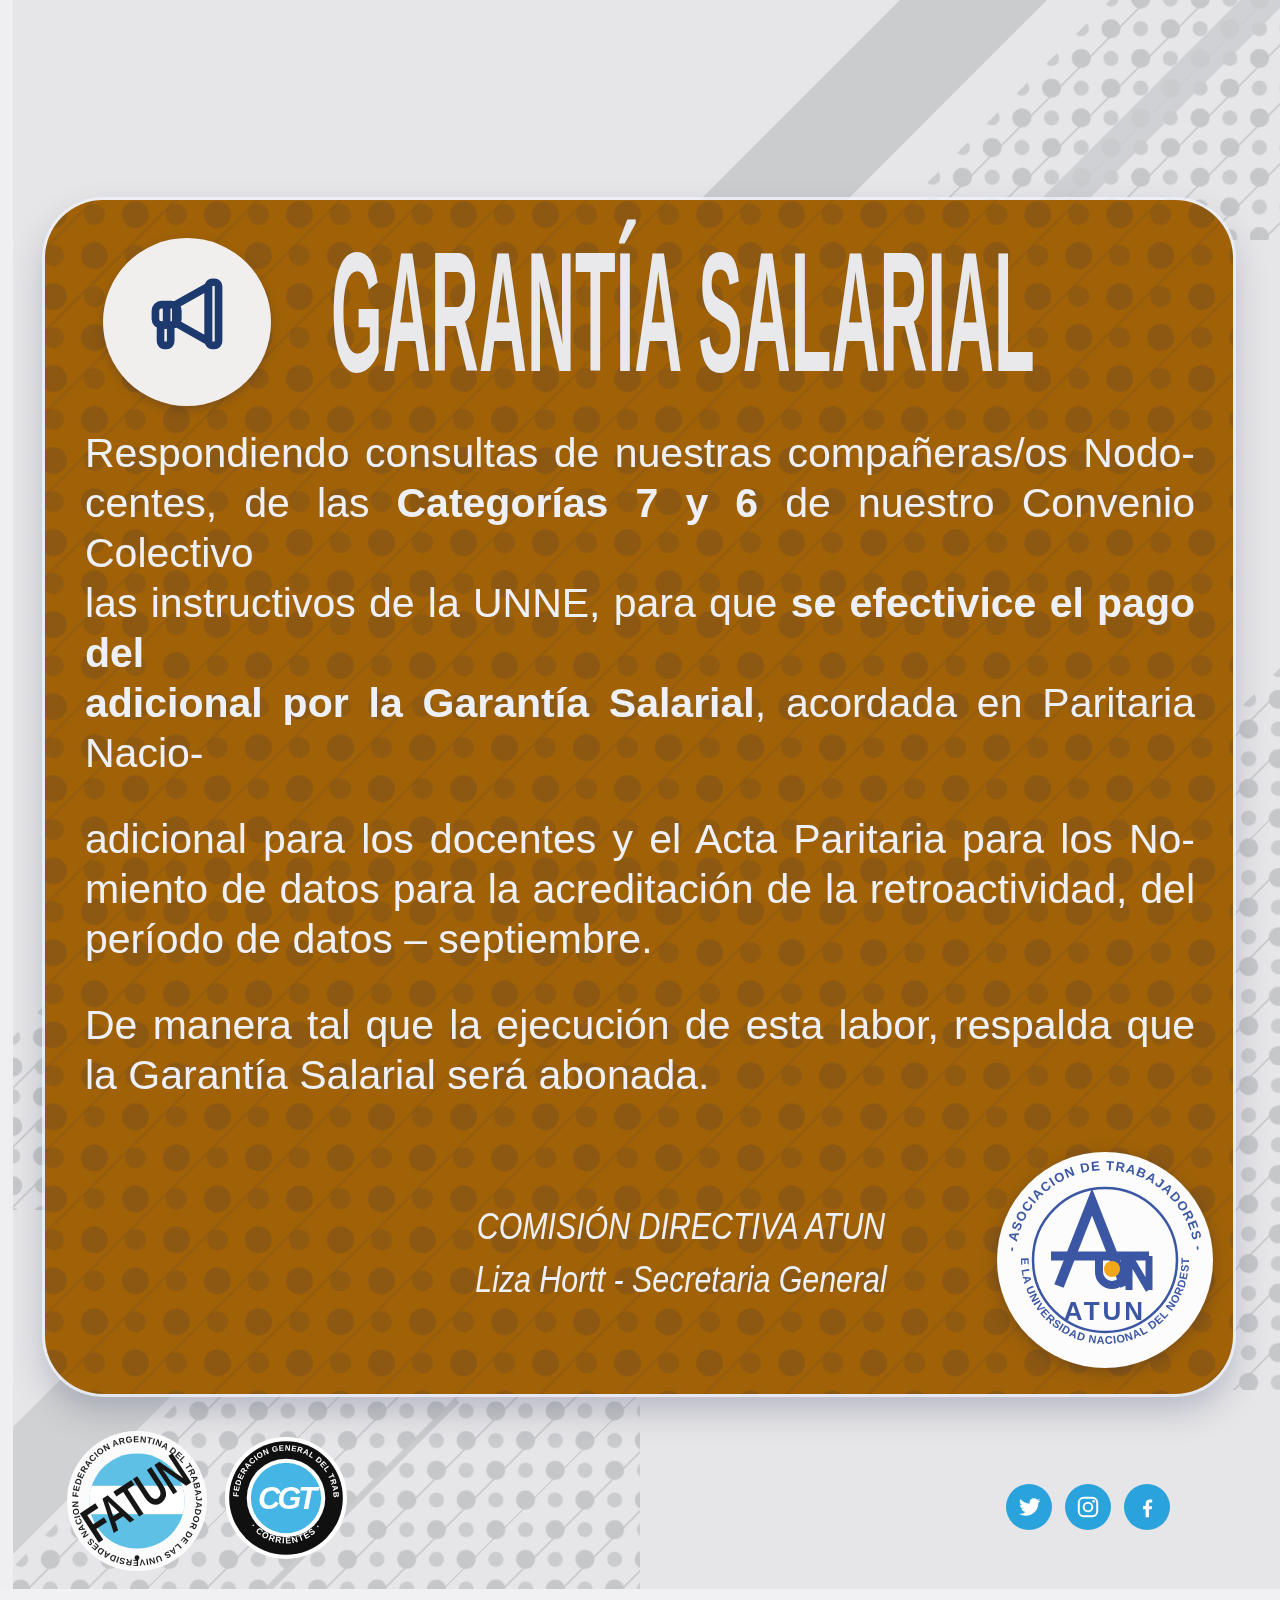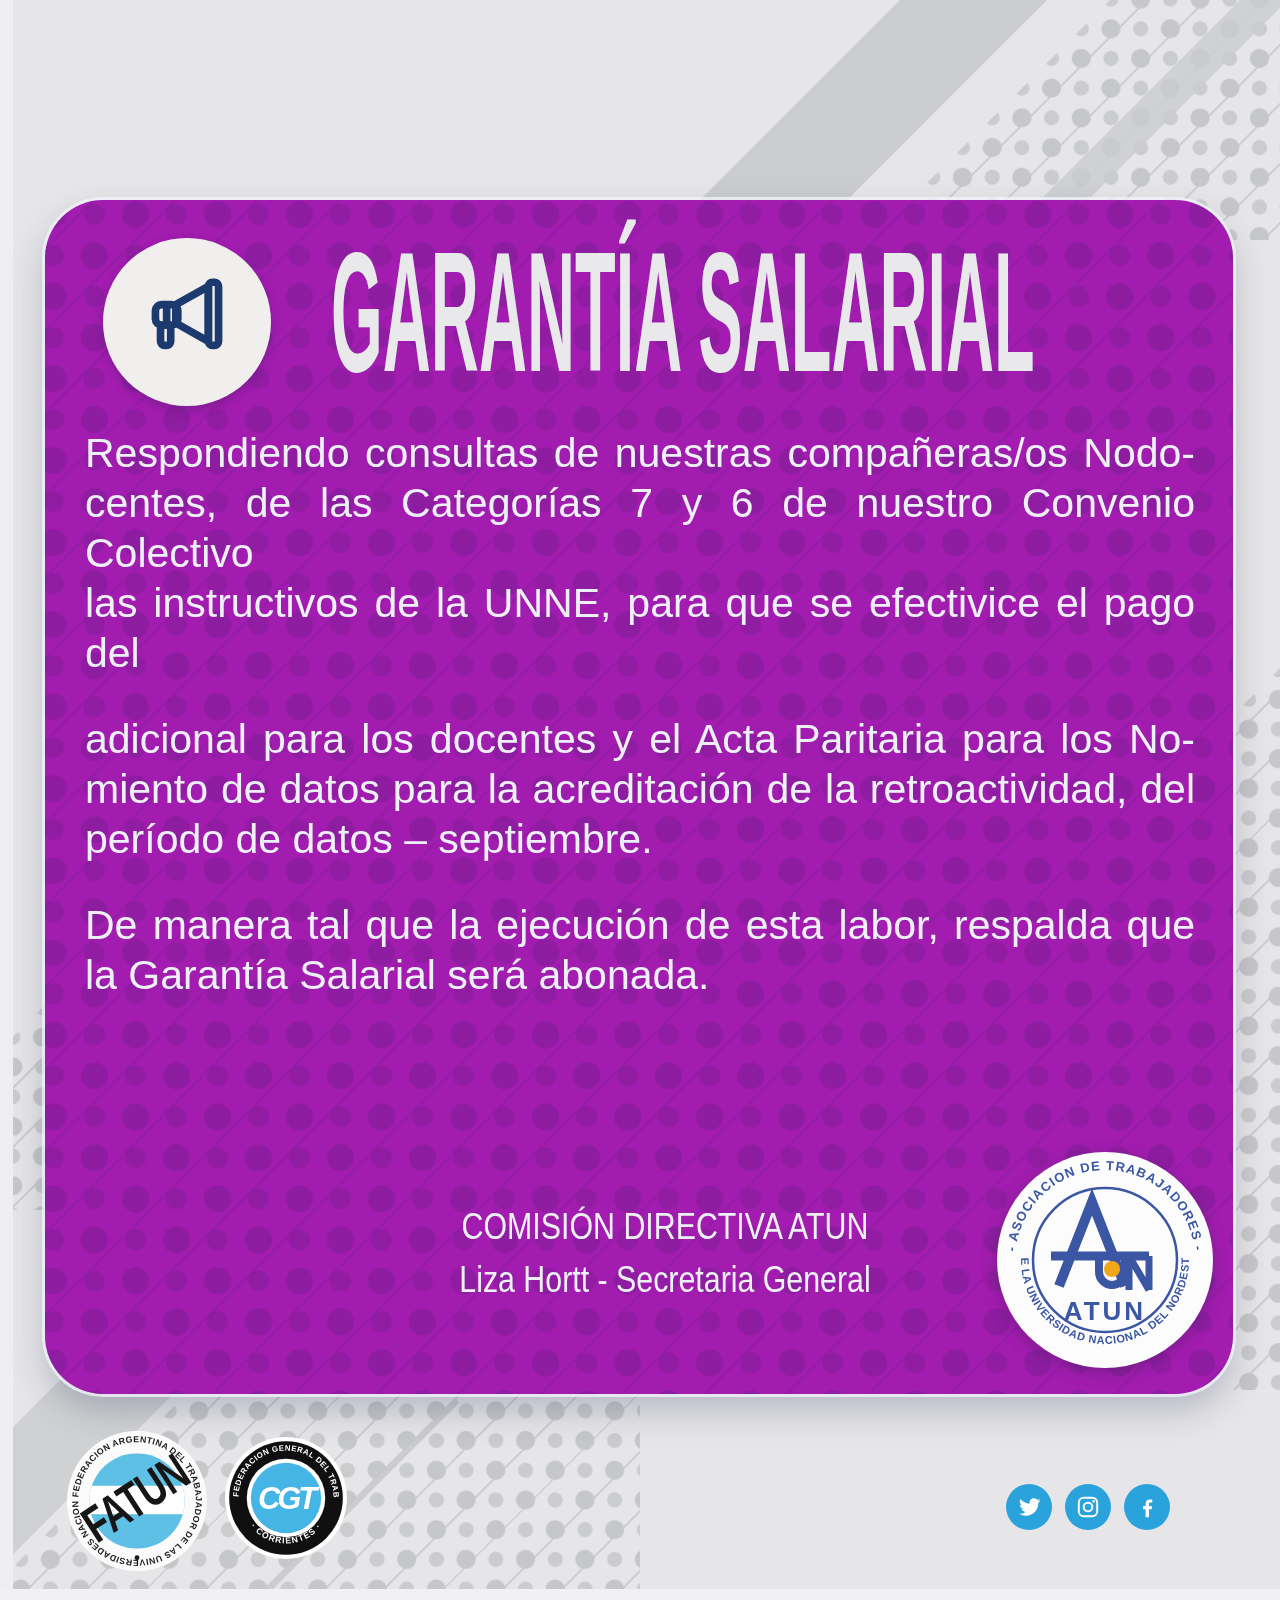--- a/index.html
+++ b/index.html
@@ -63,24 +63,24 @@
     transform:scale(0.52,1.33);transform-origin:left top;letter-spacing:0;
     text-shadow:0 0 1px rgba(78,90,147,.4);
   }
   .body-paragraphs{
     left:40px;top:228px;width:1110px;
     font-size:41px;line-height:50px;color:#eef0f7;
   }
   .para{margin:0 0 36px 0;}
   .pline{text-align:justify;text-align-last:justify;}
   .pline-last{text-align-last:left;}
-  .b{font-weight:normal;}
+  .b{font-weight:bold;}
   .signature{
-    left:300px;top:1000px;width:640px;text-align:center;
-    font-size:37px;line-height:53px;color:#eef0f7;
+    left:316px;top:1000px;width:640px;text-align:center;
+    font-style:italic;font-size:37px;line-height:53px;color:#eef0f7;
   }
   .signature .sig-line{display:block;transform:scaleX(0.82);transform-origin:center;}
   .atun-badge{left:950px;top:950px;width:220px;height:220px;filter:drop-shadow(0 4px 8px rgba(25,30,60,.3));}
 
   
   .footer-logo{position:absolute;z-index:4;}
   #fatun-logo{left:66px;top:1430px;width:142px;height:142px;}
   #cgt-logo{left:224px;top:1436px;width:124px;height:124px;}
   .social-row{position:absolute;left:1006px;top:1484px;z-index:4;display:flex;gap:13px;}
   .social-circle{
@@ -103,41 +103,42 @@
 <div class="clip" id="clip-lgutter">
     <div class="sheet"></div>
   </div>
 <div class="band" id="band-tr"></div>
 <div class="band" id="band-tr2"></div>
 <div class="band" id="band-bl"></div>
 <div class="band" id="band-thin"></div>
 <div id="edge-left"></div>
 <div id="edge-bottom"></div>
 
-<div class="card" style="background: #a21caf;">
+<div class="card" style="background: #a16207;">
 
   <div class="megaphone-circle">
     <svg width="112" height="112" viewBox="0 0 110 110">
       <g fill="none" stroke="#1d3a6e" stroke-width="7.5" stroke-linejoin="round" stroke-linecap="round">
         <path d="M 44 38 L 76 20 L 76 74 L 44 56 Z"></path>
         <rect x="76" y="16" width="10" height="62" rx="4"></rect>
         <rect x="24" y="38" width="22" height="20" rx="6"></rect>
         <path d="M 35 40 V 56"></path>
         <rect x="29" y="58" width="10" height="20" rx="4"></rect>
       </g>
     </svg>
   </div>
 
   <div class="title" style="color: rgb(233, 233, 236);">GARANTÍA SALARIAL</div>
 
   <div class="body-paragraphs">
       <div class="para">
         <div class="pline"><span>Respondiendo consultas de nuestras compañeras/os Nodo-</span></div>
         <div class="pline"><span>centes, de las </span><span class="b">Categorías 7 y 6</span><span> de nuestro Convenio Colectivo</span></div>
         <div class="pline"><span>las instructivos de la UNNE, para que </span><span class="b">se efectivice el pago del</span></div>
+        <div class="pline"><span class="b">adicional por la Garantía Salarial</span><span>, acordada en Paritaria Nacio-</span></div>
       </div>
       <div class="para">
         <div class="pline"><span>adicional para los docentes y el Acta Paritaria para los No-</span></div>
         <div class="pline"><span>miento de datos para la acreditación de la retroactividad, del</span></div>
         <div class="pline pline-last"><span>período de datos – septiembre.</span></div>
       </div>
       <div class="para">
         <div class="pline"><span>De manera tal que la ejecución de esta labor, respalda que</span></div>
         <div class="pline pline-last"><span>la Garantía Salarial será abonada.</span></div>
       </div>

